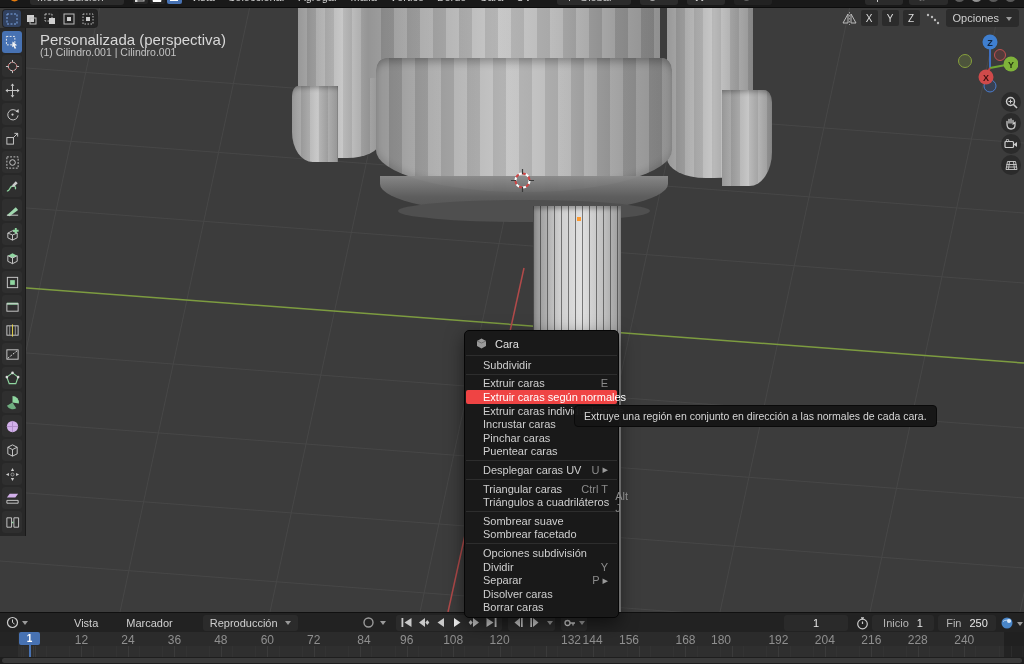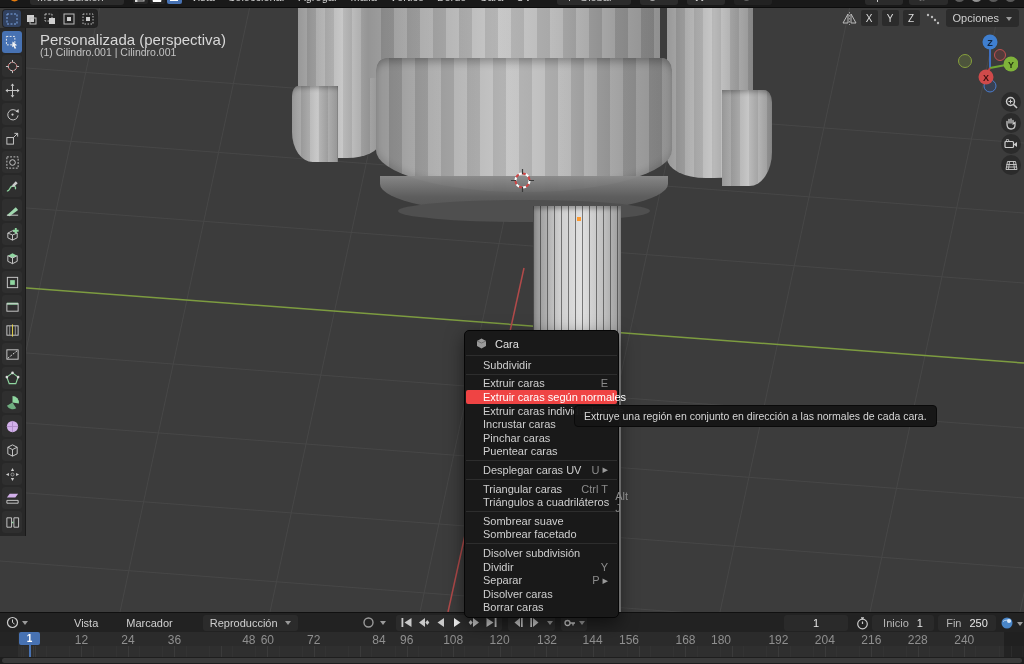--- a/index.html
+++ b/index.html
@@ -492,21 +492,21 @@
     </div>
   <div class="csep"></div>
   <div class="ci">
       <span class="cl">Sombrear suave</span>
     </div>
   <div class="ci">
       <span class="cl">Sombrear facetado</span>
     </div>
   <div class="csep"></div>
   <div class="ci">
-      <span class="cl">Disolver subdivisión</span>
+      <span class="cl">Opciones subdivisión</span>
     </div>
   <div class="ci">
       <span class="cl">Dividir</span>
       <span class="cs">Y</span>
     </div>
   <div class="ci">
       <span class="cl">Separar</span>
       <span class="cs">P</span>
       <span class="subar">▸</span>
     </div>
@@ -621,28 +621,28 @@
       </svg>
     <span class="caret"></span>
   </span>
 </div>
 
 <div class="ruler">
   <div>
       <span class="tick" style="left: 81.5px;">12</span>
       <span class="tick" style="left: 127.96px;">24</span>
       <span class="tick" style="left: 174.42px;">36</span>
-      <span class="tick" style="left: 220.88px; margin-left: 28px;">48</span>
+      <span class="tick" style="left: 220.88px;">48</span>
       <span class="tick" style="left: 267.34px;">60</span>
       <span class="tick" style="left: 313.8px;">72</span>
-      <span class="tick" style="left: 379px;">84</span>
+      <span class="tick" style="left: 364px;">84</span>
       <span class="tick" style="left: 406.72px;">96</span>
       <span class="tick" style="left: 453.18px;">108</span>
       <span class="tick" style="left: 499.64px;">120</span>
-      <span class="tick" style="left: 547px;">132</span>
+      <span class="tick" style="left: 571px;">132</span>
       <span class="tick" style="left: 592.56px;">144</span>
       <span class="tick" style="left: 629px;">156</span>
       <span class="tick" style="left: 685.48px;">168</span>
       <span class="tick" style="left: 721px; text-align: center;">180</span>
       <span class="tick" style="left: 778.4px;">192</span>
       <span class="tick" style="left: 824.86px;">204</span>
       <span class="tick" style="left: 871.32px;">216</span>
       <span class="tick" style="left: 917.78px;">228</span>
       <span class="tick" style="left: 964.24px;">240</span>
       <span class="tick" style="left: 1037px;">252</span>

